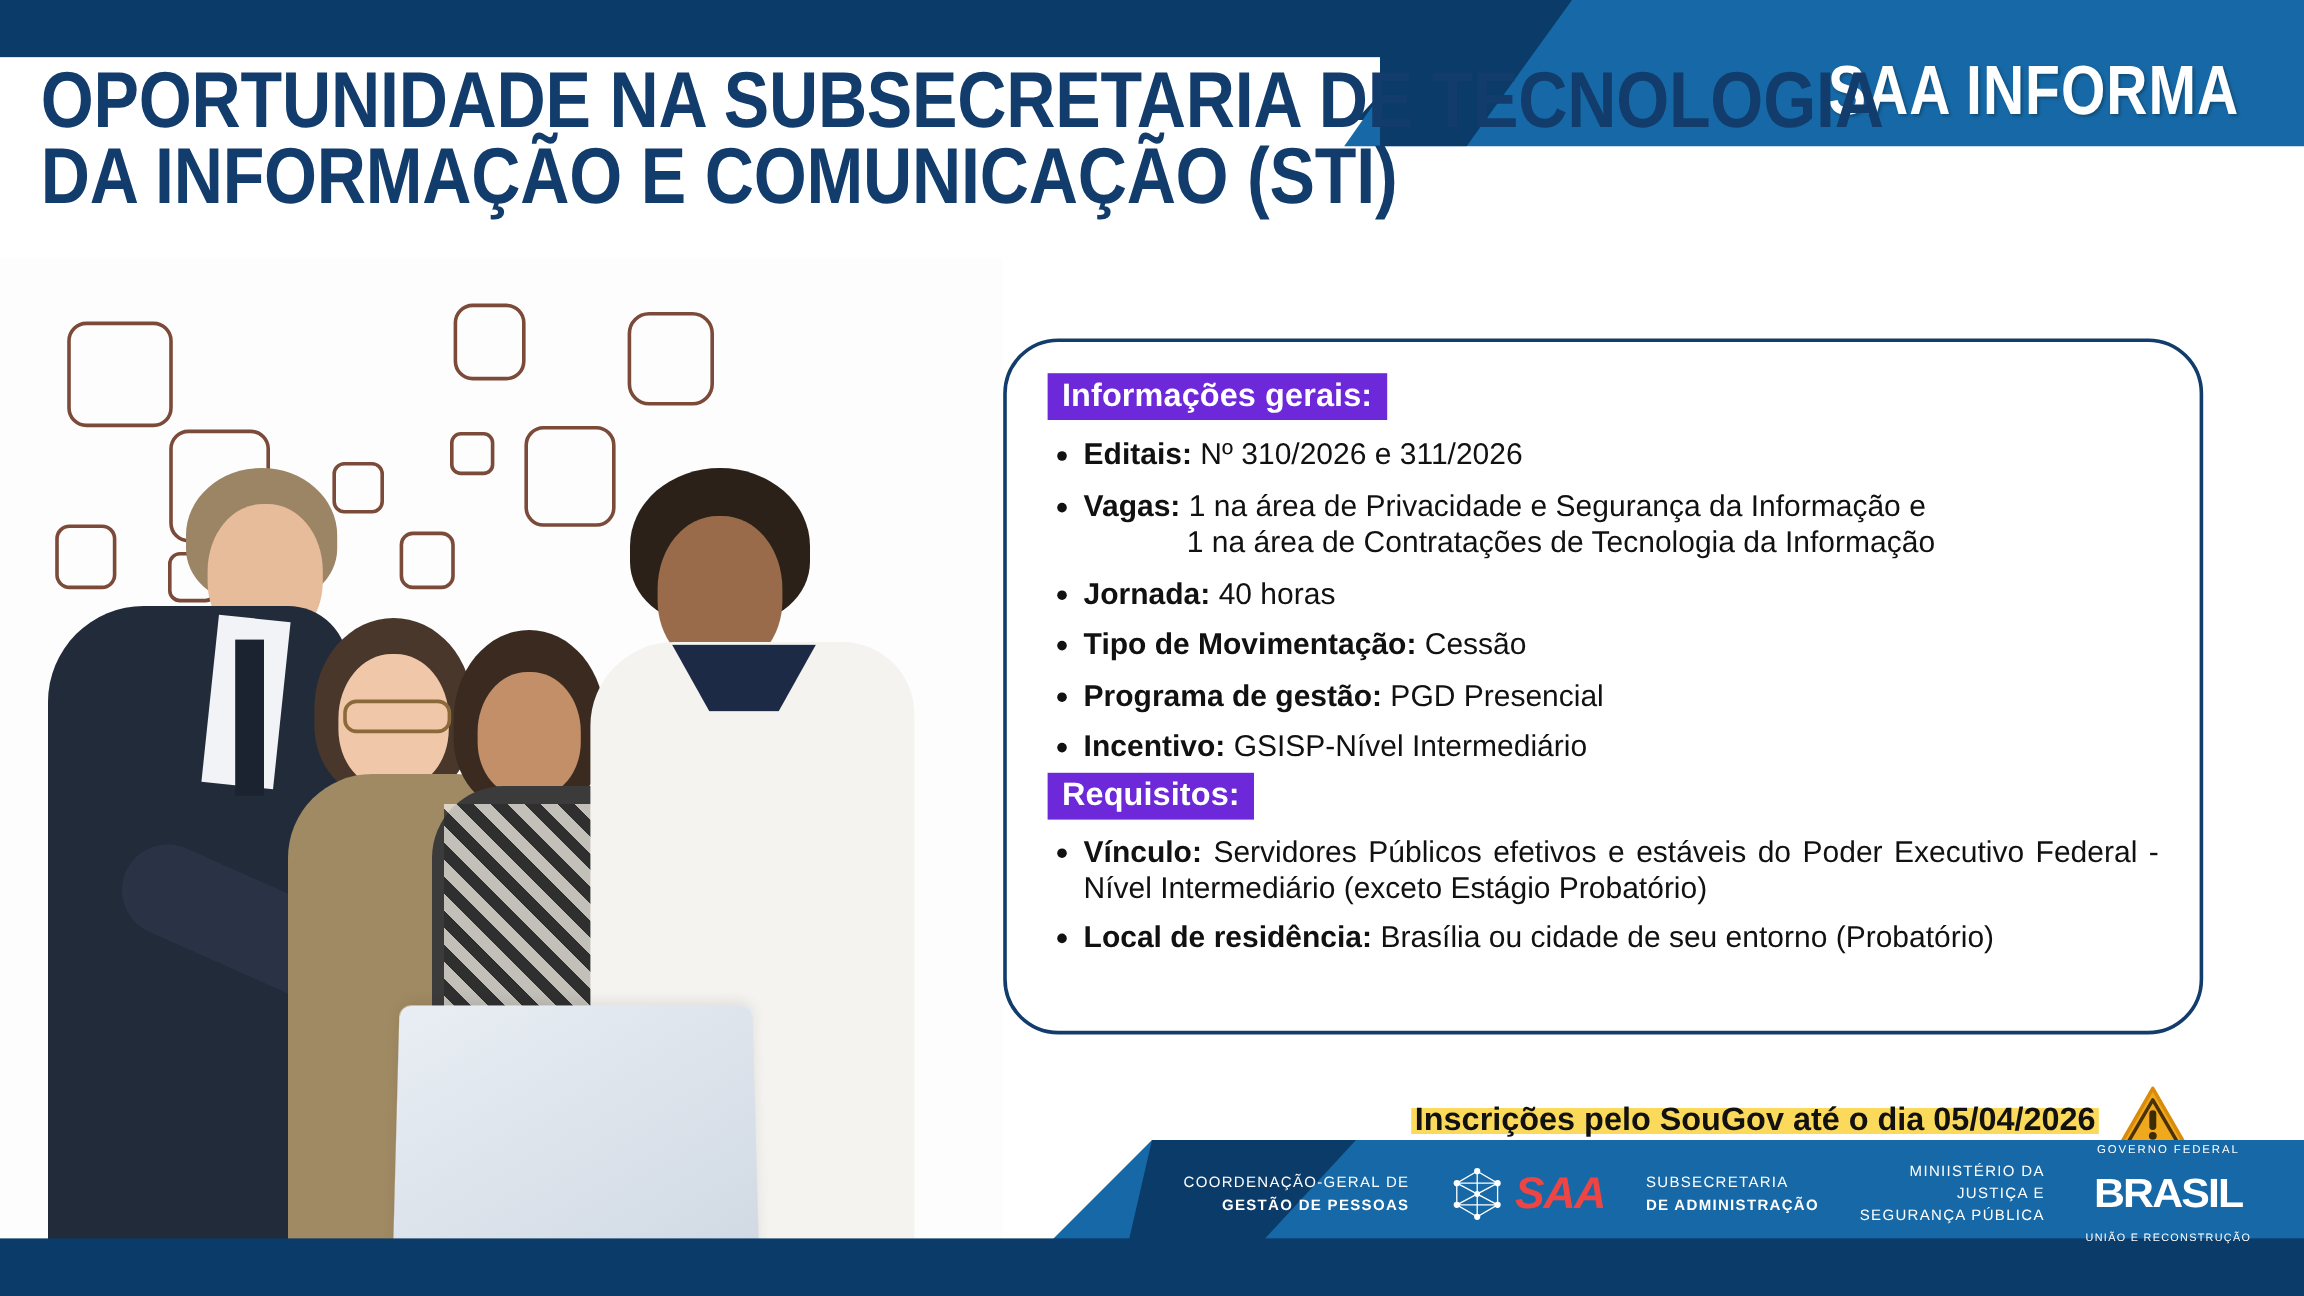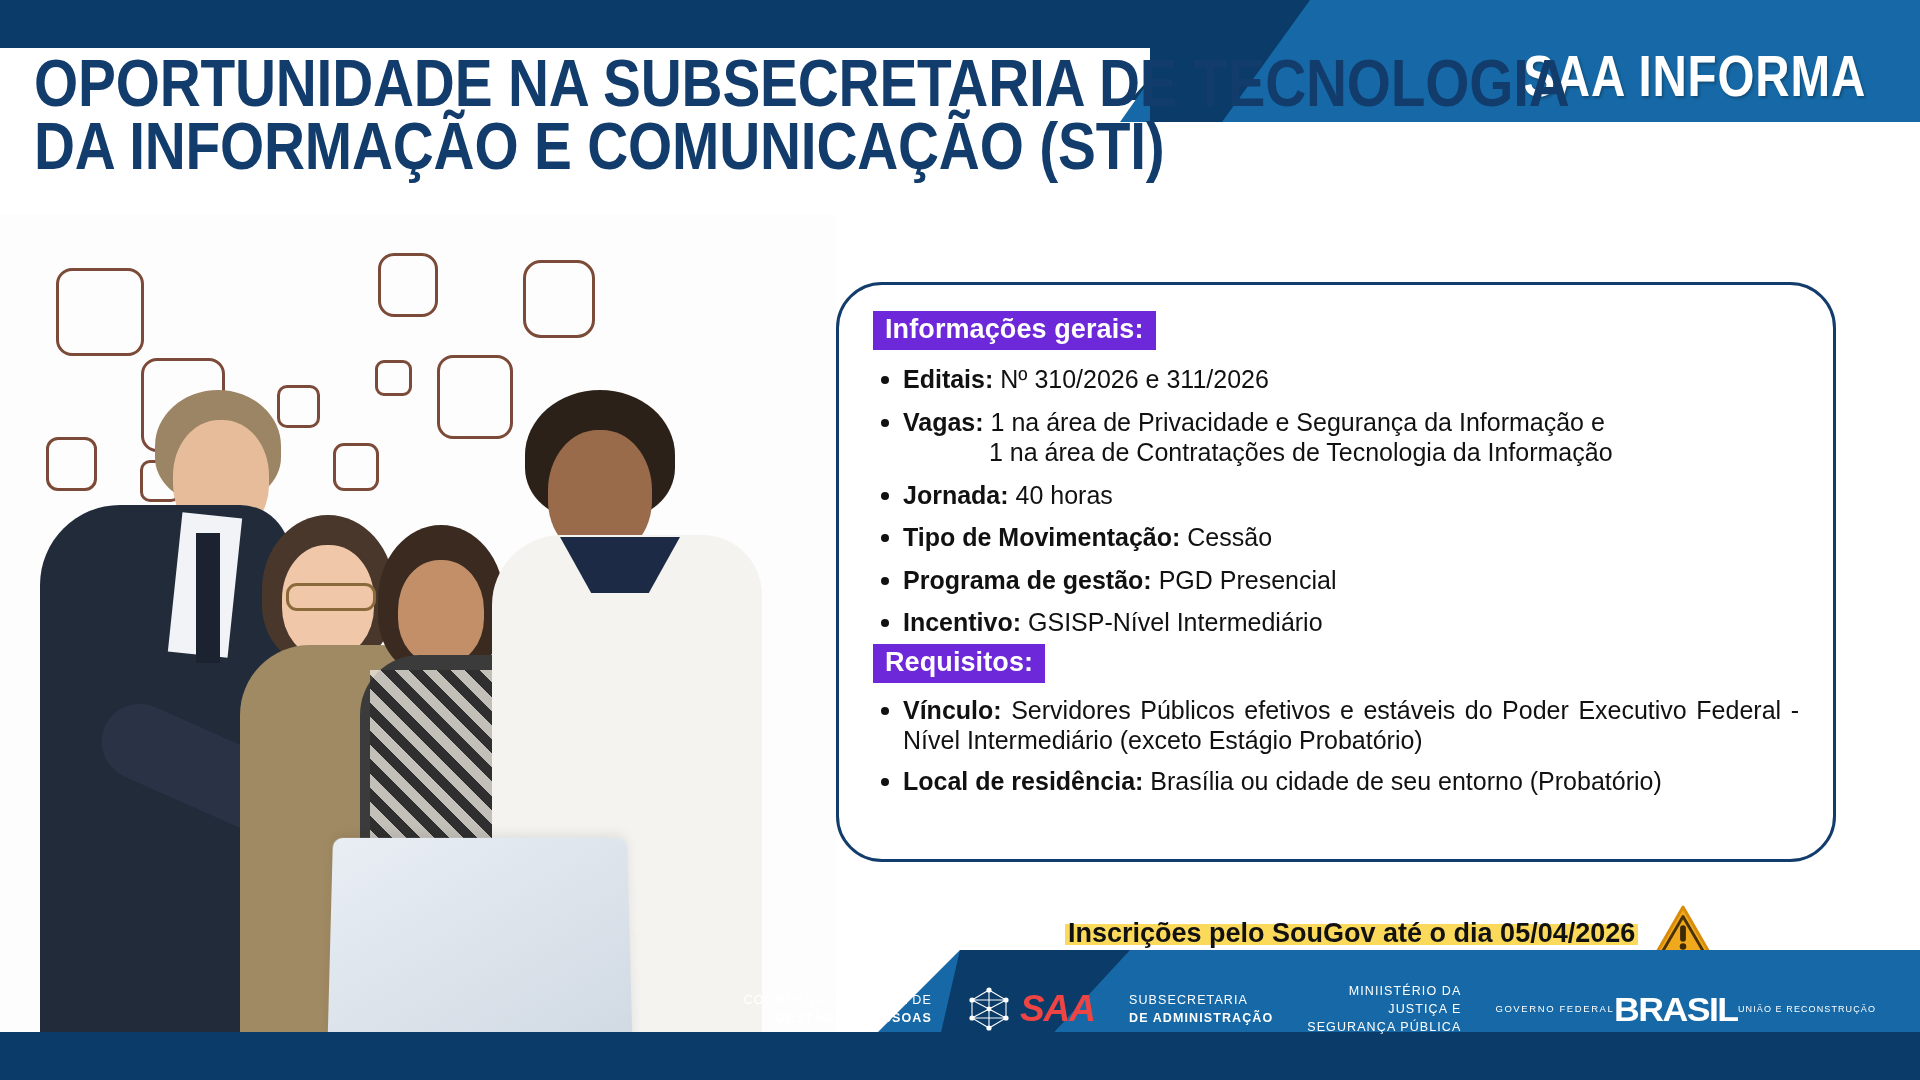--- a/index.html
+++ b/index.html
@@ -105,21 +105,21 @@
   }
   ul.req-list li::before{
     content:"";position:absolute;left:8px;top:12px;width:8px;height:8px;
     background:#111;border-radius:50%;
   }
   ul.req-list li b{font-weight:700;}
   .req-justify{text-align:justify;text-align-last:left;}
 
   
   .cta{
-    position:absolute;left:1065px;top:905px;display:flex;align-items:center;gap:14px;
+    position:absolute;left:1176px;top:905px;display:flex;align-items:center;gap:14px;
   }
   .cta-text{
     font-size:27px;font-weight:700;color:#111111;white-space:nowrap;
     background:linear-gradient(transparent 18%, #fbd95b 18%, #fbd95b 86%, transparent 86%);
     padding:0 3px;font-family:"Liberation Sans", sans-serif;
   }
   .warn-icon{width:62px;height:56px;display:block;}
 
   
   .footer-light{
@@ -135,21 +135,21 @@
   }
   .footer-content{
     position:absolute;right:44px;bottom:44px;display:flex;align-items:center;gap:34px;
   }
   .fl{color:#ffffff;font-size:12.5px;letter-spacing:1.1px;line-height:1.45;text-align:right;
       font-family:"Liberation Sans", sans-serif;}
   .fl .strong{font-weight:700;}
   .saa-logo{display:flex;align-items:center;gap:8px;}
   .saa-word{color:#ef4444;font-size:37px;font-weight:700;font-style:italic;letter-spacing:-1px;
             font-family:"Liberation Sans", sans-serif;}
-  .brasil-logo{display:flex;flex-direction:row;align-items:center;gap:3px;}
+  .brasil-logo{display:flex;flex-direction:column;align-items:center;gap:14px;}
   .gov-top{color:#fff;font-size:9.5px;letter-spacing:1.6px;font-family:"Liberation Sans", sans-serif;}
   .gov-bottom{color:#fff;font-size:9px;letter-spacing:1.1px;font-family:"Liberation Sans", sans-serif;}
   .brasil-word{color:#fff;font-size:34px;font-weight:700;letter-spacing:-1.5px;line-height:1;
                font-family:"Liberation Sans", sans-serif;transform:scaleX(1.05);}
 </style>
 </head>
 <body>
 
 <div class="poster">
 

